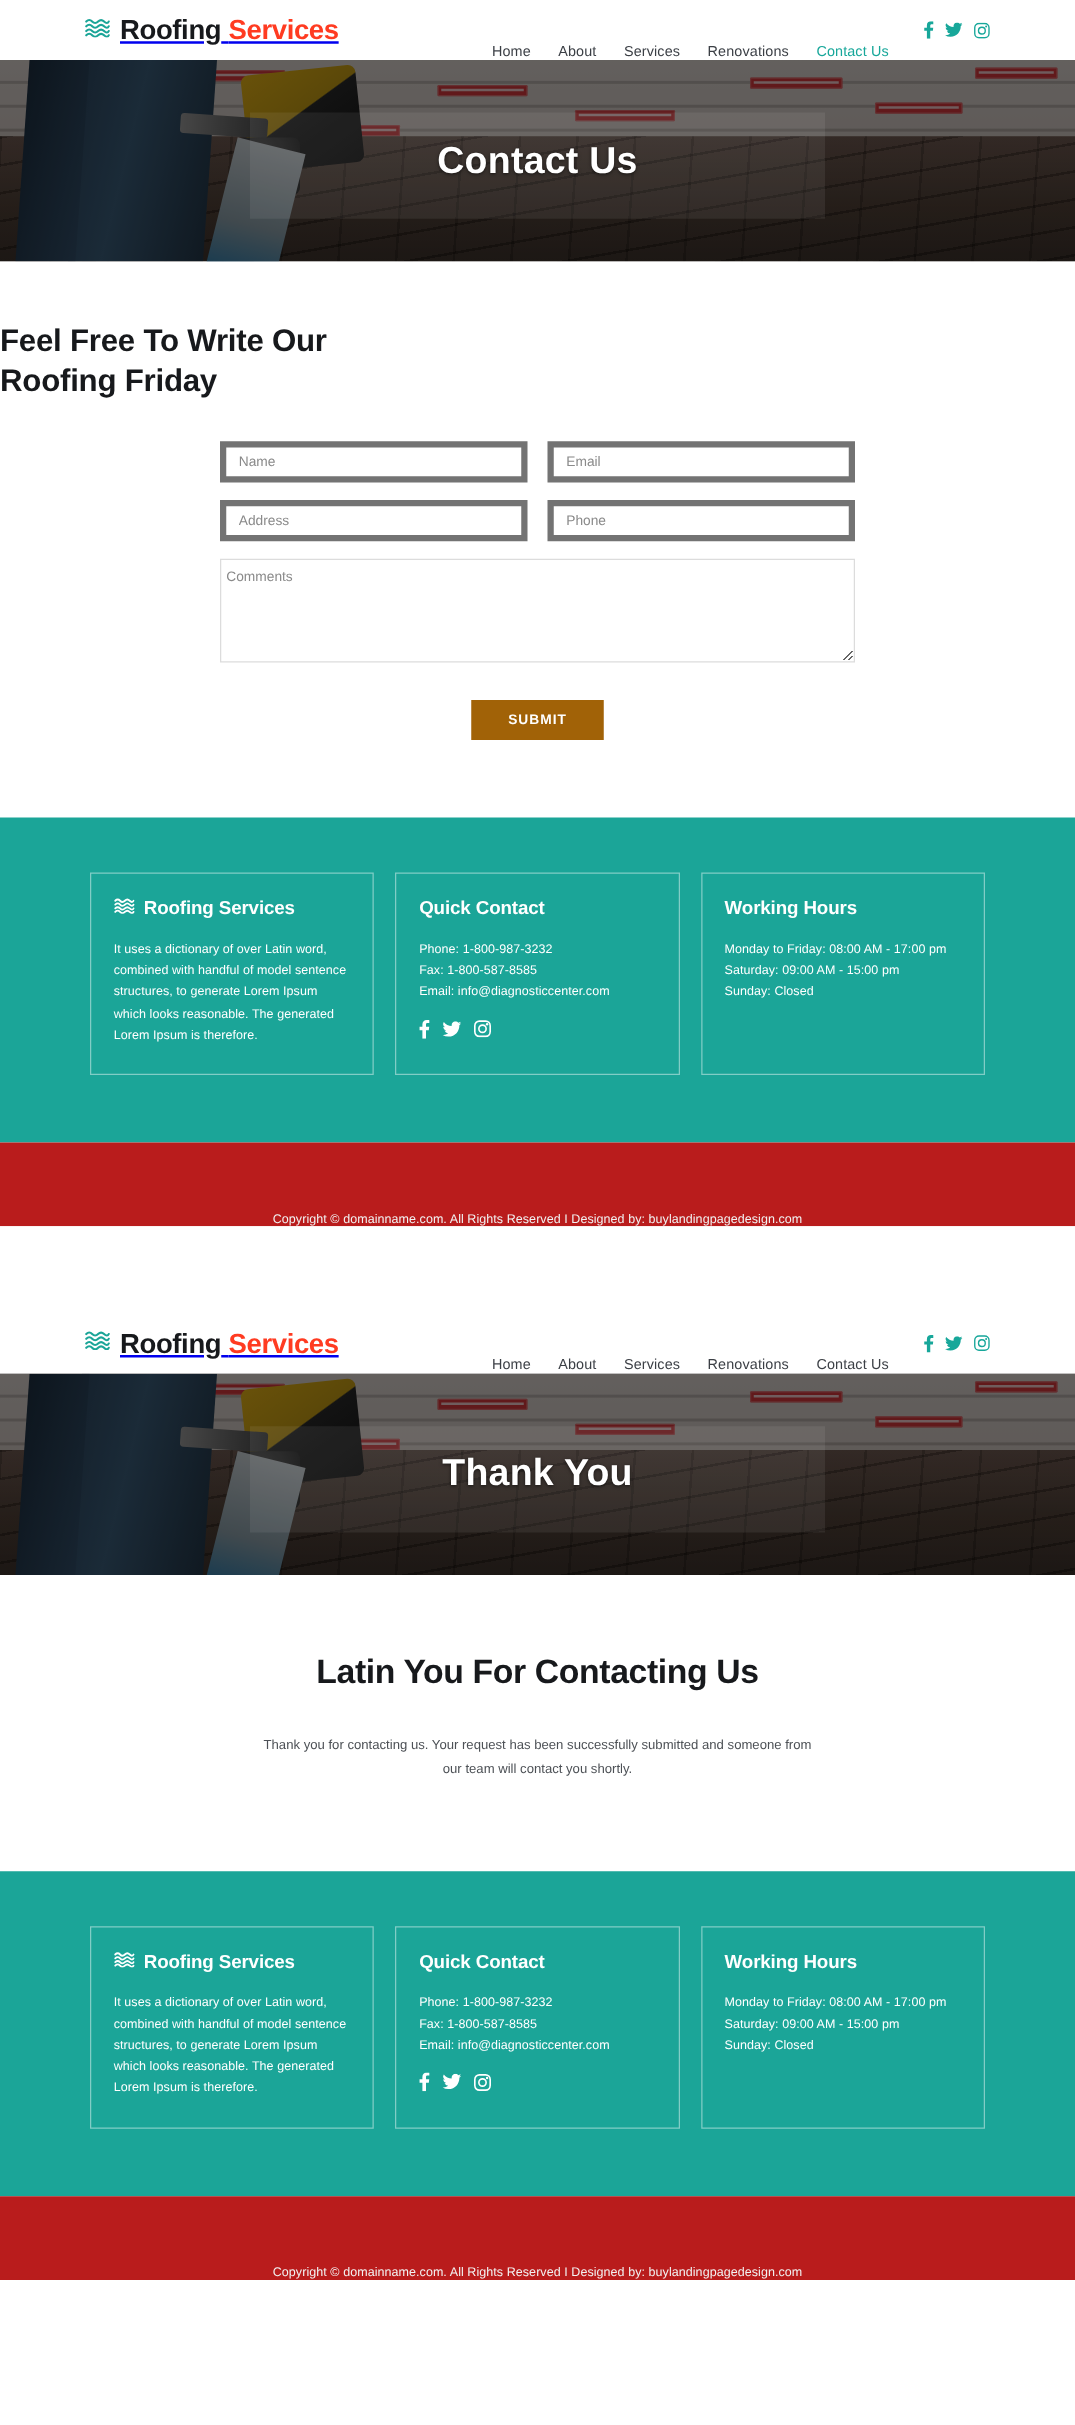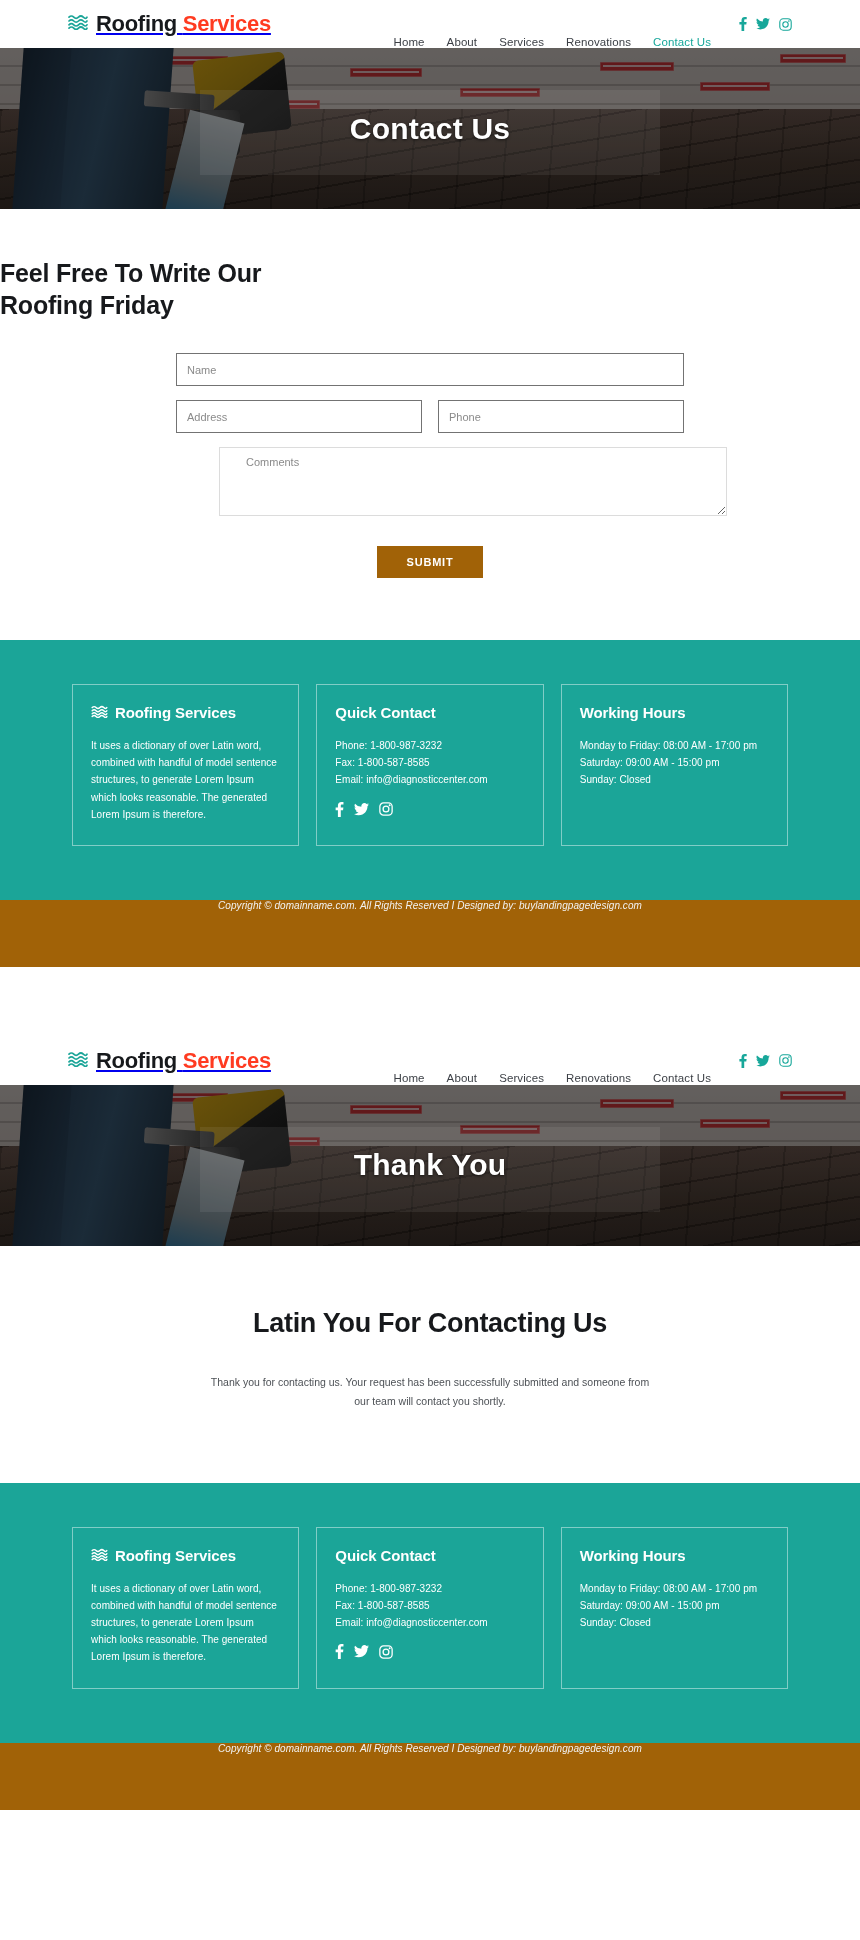--- a/index.html
+++ b/index.html
@@ -119,29 +119,29 @@
 
   
   .form-section{ background:#fff; padding:48px 0 62px; }
   .form-heading{
     font-size:25px; font-weight:bold; line-height:1.28;
     color:#17191c; letter-spacing:-0.2px; margin-bottom:32px;
   }
   .form-wrap{ width:508px; margin:0 auto; }
   .row2{ display:flex; gap:16px; margin-bottom:14px; }
   .fld{
-    flex:1; height:33px; border:1px solid #737373; background:#fff;
+    flex:1; height:33px; border:5px solid #737373; background:#fff;
     padding:0 10px; font-family:"Liberation Sans",sans-serif; font-size:11px;
     color:#3c3c3c; outline:none;
   }
   .fld::placeholder{ color:#8a8a8a; }
   .fld-area{
-    width:100%; height:69px; border:1px solid #dcdcdc; background:#fff;
-    padding:8px 26px; font-family:"Liberation Sans",sans-serif; font-size:11px;
-    color:#3c3c3c; outline:none; resize:vertical; display:block;margin-left:43px;
+    width:100%; height:83px; border:1px solid #dcdcdc; background:#fff;
+    padding:8px 4px; font-family:"Liberation Sans",sans-serif; font-size:11px;
+    color:#3c3c3c; outline:none; resize:vertical; display:block;
   }
   .fld-area::placeholder{ color:#8a8a8a; }
   .submit-wrap{ text-align:center; margin-top:30px; }
   .submit-btn{
     background:#a16207; color:#fff; border:none; cursor:pointer;
     font-family:"Liberation Sans",sans-serif; font-size:11px; font-weight:bold;
     letter-spacing:0.8px; padding:0 30px; height:32px; line-height:32px;
   }
 
   
@@ -157,23 +157,22 @@
     display:flex; align-items:center; gap:7px; margin-bottom:16px;
   }
   .fcol-body{
     color:#ffffff; font-size:10px; line-height:1.72; letter-spacing:0.05px;
   }
   .fcol-body div{ white-space:nowrap; }
   .footer-social{ display:flex; gap:10px; margin-top:13px; align-items:center; }
   .footer-social .soc{ color:#ffffff; }
 
   .copybar{
-    background:#a16207; height:67px; display:flex; align-items:flex-start;
+    background:#b91c1c; height:67px; display:flex; align-items:flex-end;
     justify-content:center;
-    font-style:italic;
   }
   .copy-text{ color:#f2f2f2; font-size:10px; letter-spacing:0.05px; }
 
   .gap-white{ height:70px; background:#ffffff; }
 
   
   .ty-section{ background:#fff; padding:62px 0 72px; text-align:center; }
   .ty-title{
     font-size:27px; font-weight:bold; color:#17191c; letter-spacing:-0.3px;
     margin-bottom:34px;
@@ -255,20 +254,21 @@
   </section>
 
   <section class="form-section">
     <h2 class="form-heading">
       <span>Feel Free To Write Our</span><br>
       <span>Roofing Friday</span>
     </h2>
     <form class="form-wrap">
       <div class="row2">
         <input class="fld" type="text" placeholder="Name" style="">
+        <input class="fld" type="text" placeholder="Email" style="">
       </div>
       <div class="row2">
         <input class="fld" type="text" placeholder="Address" style="">
         <input class="fld" type="text" placeholder="Phone" style="">
       </div>
       <textarea class="fld-area" placeholder="Comments" style=""></textarea>
       <div class="submit-wrap">
         <button class="submit-btn" type="submit">SUBMIT</button>
       </div>
     </form>

